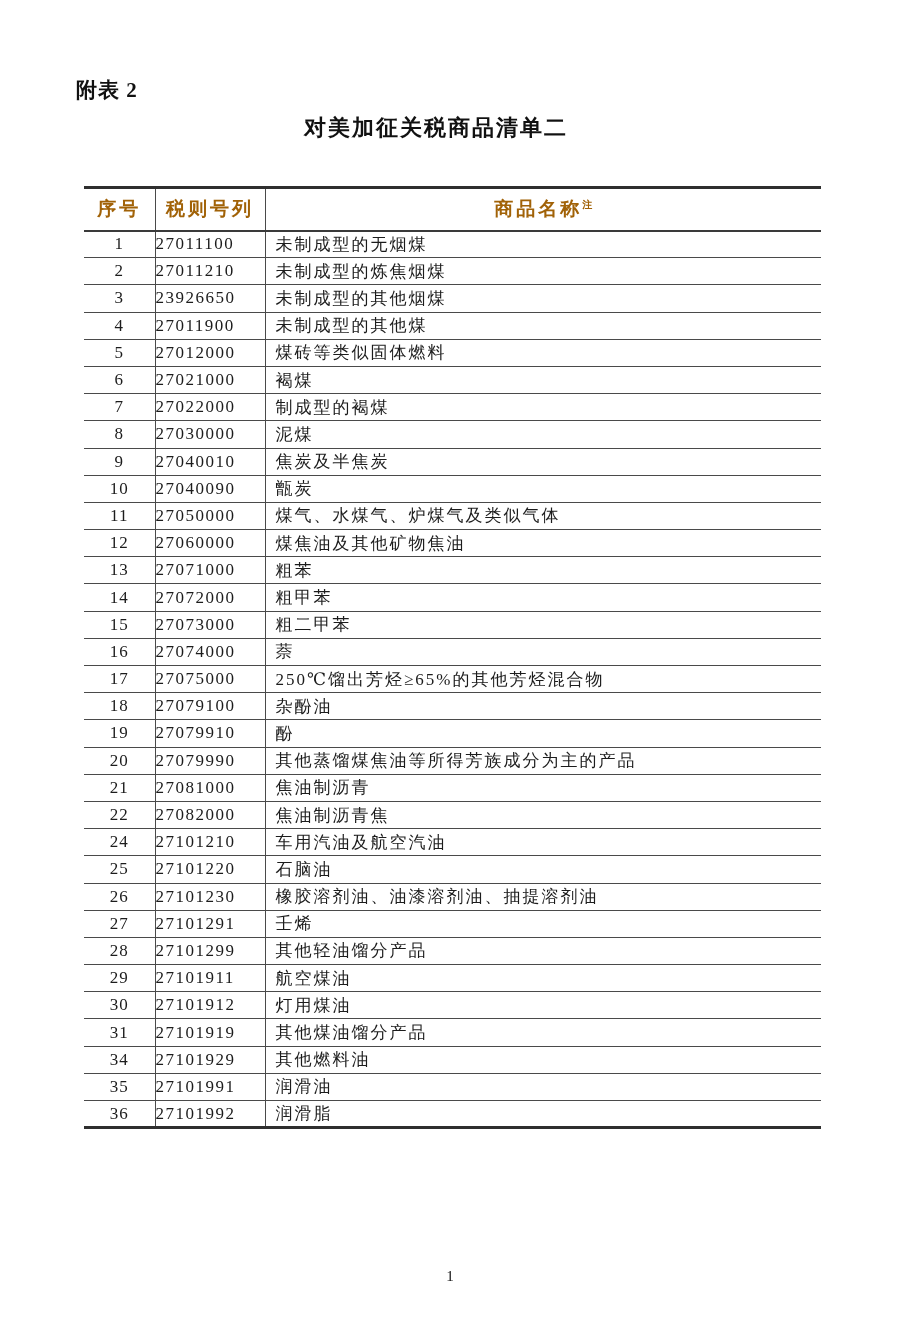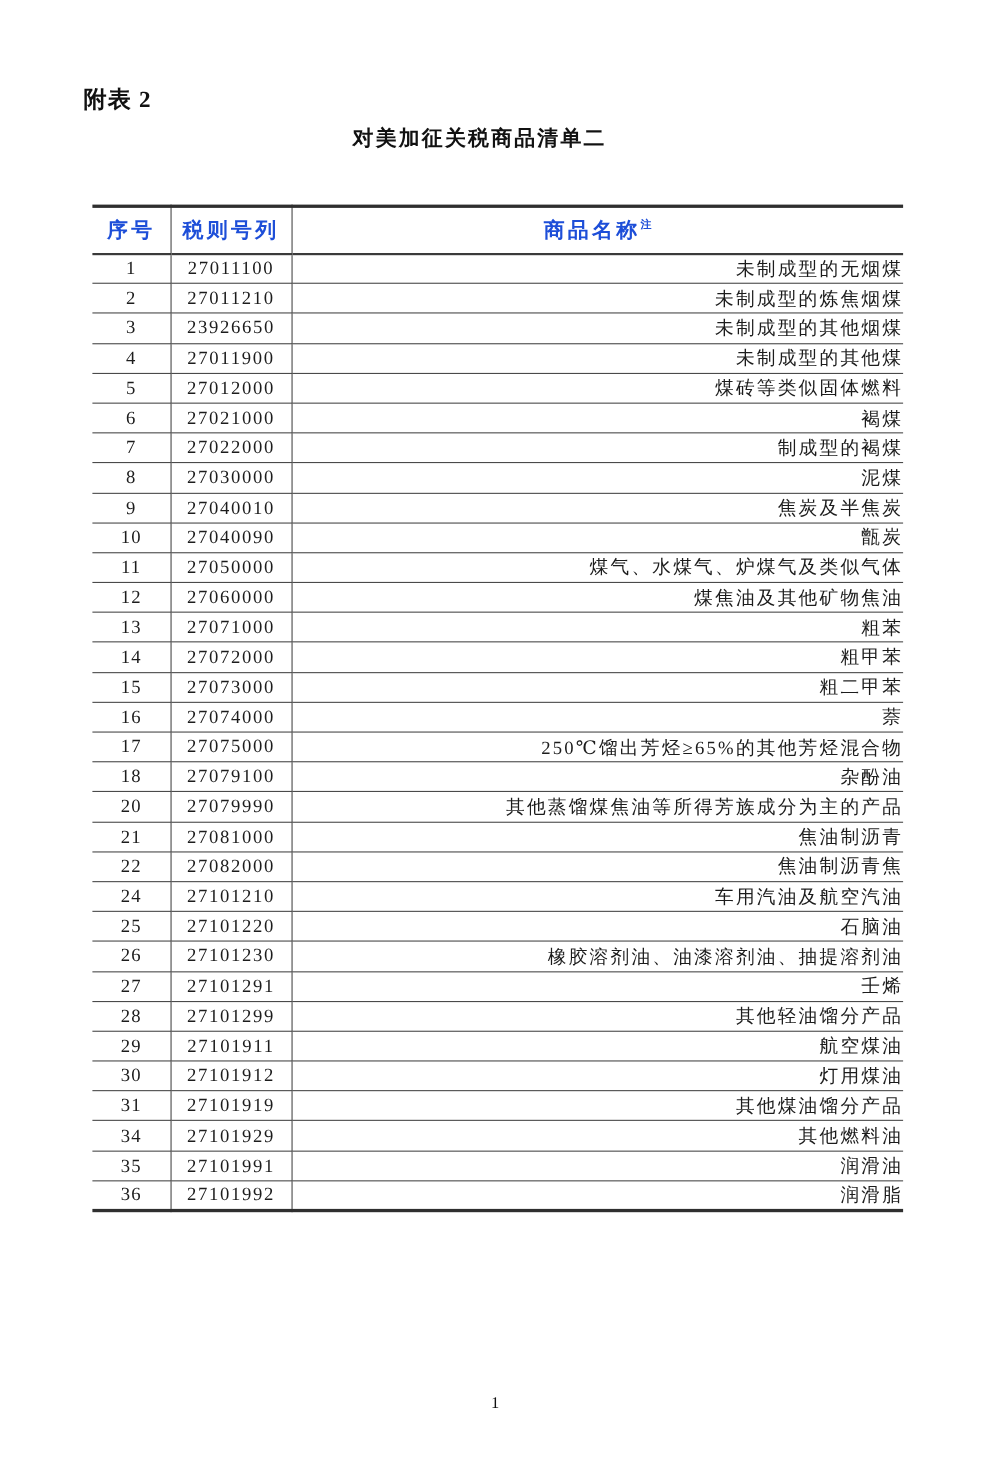--- a/index.html
+++ b/index.html
@@ -20,21 +20,21 @@
     font-size:21px;
     font-weight:700;
     letter-spacing:1px;
     color:#111;
     margin-top:19px;
   }
   .doc-title {
     position:absolute;
     left:0; right:28px; top:113px;
     text-align:center;
-    font-size:19px;
+    font-size:22px;
     font-weight:700;
     letter-spacing:2px;
     color:#111;
   }
   table.tariff-table {
     position:absolute;
     left:84px; top:186px;
     width:737px;
     border-collapse:collapse;
     table-layout:fixed;
@@ -45,41 +45,41 @@
   col.c-code { width:110px; }
   col.c-name { width:556px; }
   .tariff-table th {
     height:43px;
     font-size:19px;
     font-weight:700;
     letter-spacing:3px;
     text-align:center;
     vertical-align:middle;
     border-bottom:2px solid #3a3a3a;
-    color:#1d4ed8;
+    color:#a16207;
   }
   .tariff-table td {
     height:27.2px;
     font-size:17px;
     vertical-align:middle;
     border-bottom:1.4px solid #4a4a4a;
     color:#1c1c1c;
     overflow:hidden;
     white-space:nowrap;
   }
   .tariff-table tr > th:nth-child(1),
   .tariff-table tr > th:nth-child(2),
   .tariff-table tr > td:nth-child(1),
   .tariff-table tr > td:nth-child(2) {
     border-right:1.4px solid #4a4a4a;
   }
   .tariff-table tbody tr:last-child td { border-bottom:none; }
   td.cell-no   { text-align:center; letter-spacing:1px; }
-  td.cell-code { text-align:center; letter-spacing:1.5px; }
-  td.cell-name { text-align:right; padding-left:10px; letter-spacing:2px; }
+  td.cell-code { letter-spacing:1.5px; }
+  td.cell-name { text-align:left; padding-left:10px; letter-spacing:2px; }
   .note-sup {
     font-size:10px;
     vertical-align:super;
     letter-spacing:0;
     font-weight:700;
   }
   .page-number {
     position:absolute;
     left:0; right:0; top:1268px;
     text-align:center;
@@ -212,20 +212,25 @@
     <td class="cell-code">27075000</td>
     <td class="cell-name">250℃馏出芳烃≥65%的其他芳烃混合物</td>
   </tr>
 
   <tr>
     <td class="cell-no">18</td>
     <td class="cell-code">27079100</td>
     <td class="cell-name">杂酚油</td>
   </tr>
 
+  <tr>
+    <td class="cell-no">19</td>
+    <td class="cell-code">27079910</td>
+    <td class="cell-name">酚</td>
+  </tr>
 
   <tr>
     <td class="cell-no">20</td>
     <td class="cell-code">27079990</td>
     <td class="cell-name">其他蒸馏煤焦油等所得芳族成分为主的产品</td>
   </tr>
 
   <tr>
     <td class="cell-no">21</td>
     <td class="cell-code">27081000</td>

